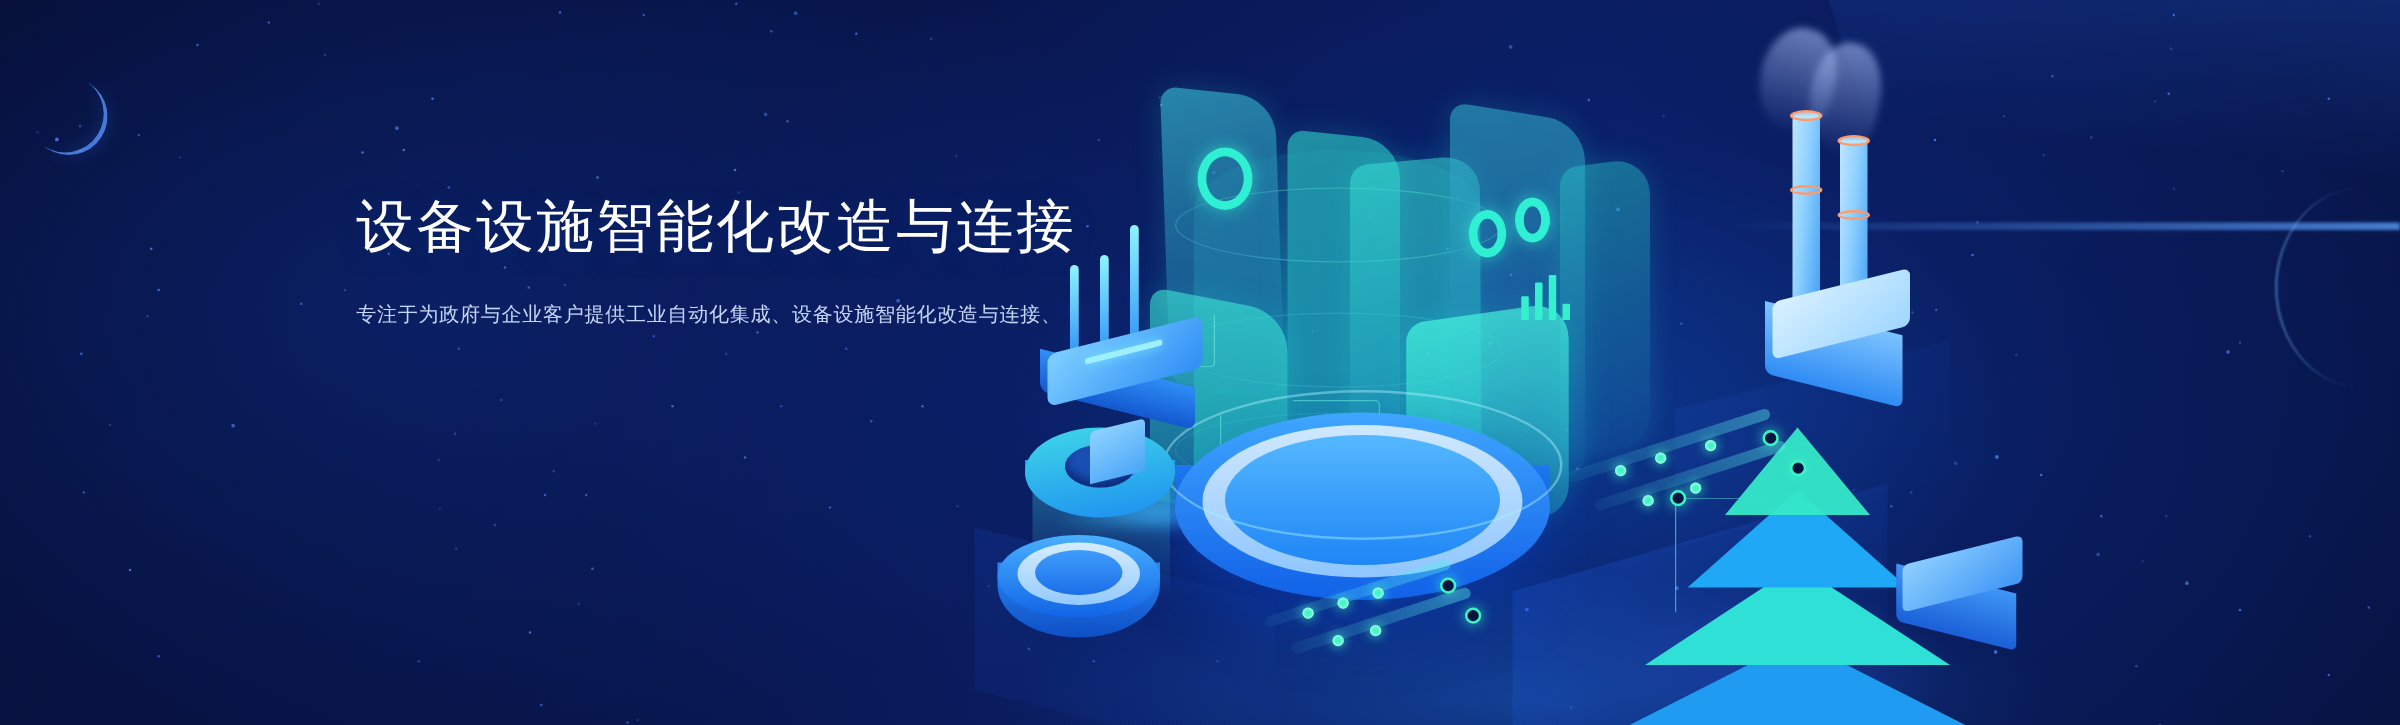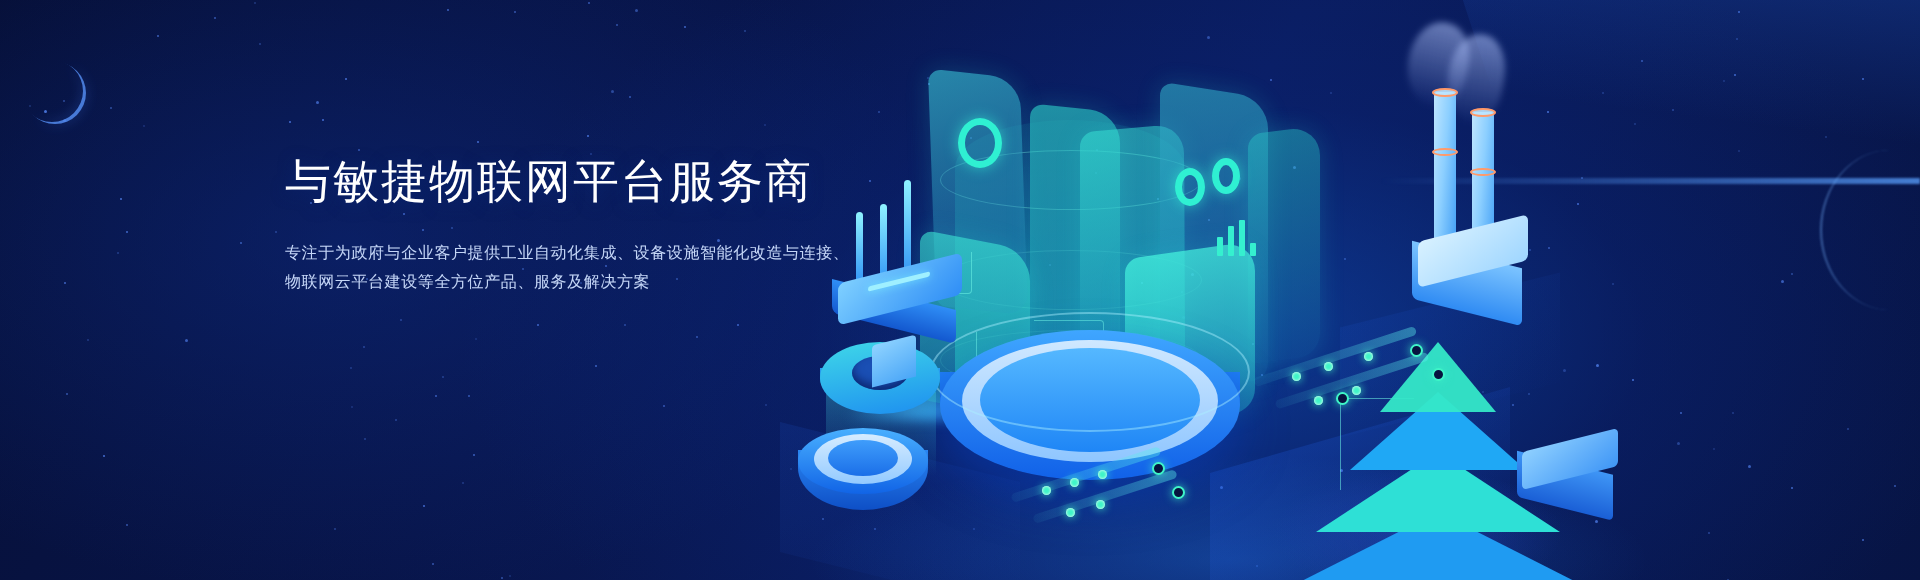--- a/index.html
+++ b/index.html
@@ -400,25 +400,24 @@
     </div>
   <div class="moon"></div>
   <div class="beam-diag"></div>
   <div class="beam-horiz"></div>
   <div class="beam-edge"></div>
   <div class="floor-glow"></div>
   <div class="spot-glow"></div>
 
   <div class="copy">
     <div class="headline">
-      <span class="l2">与敏捷物联网平台服务商</span>
+      <span class="l2">设备设施智能化改造与连接</span>
     </div>
     <div class="subcopy">
       <span>专注于为政府与企业客户提供工业自动化集成、设备设施智能化改造与连接、</span>
-      <span>物联网云平台建设等全方位产品、服务及解决方案</span>
     </div>
   </div>
 
   <div class="stage">
 
     <div class="iso bg-plate bp2"></div>
     <div class="iso bg-plate bp3"></div>
     <div class="iso bg-plate bp1"></div>
     <div class="iso pyr-shadow"></div>
 

